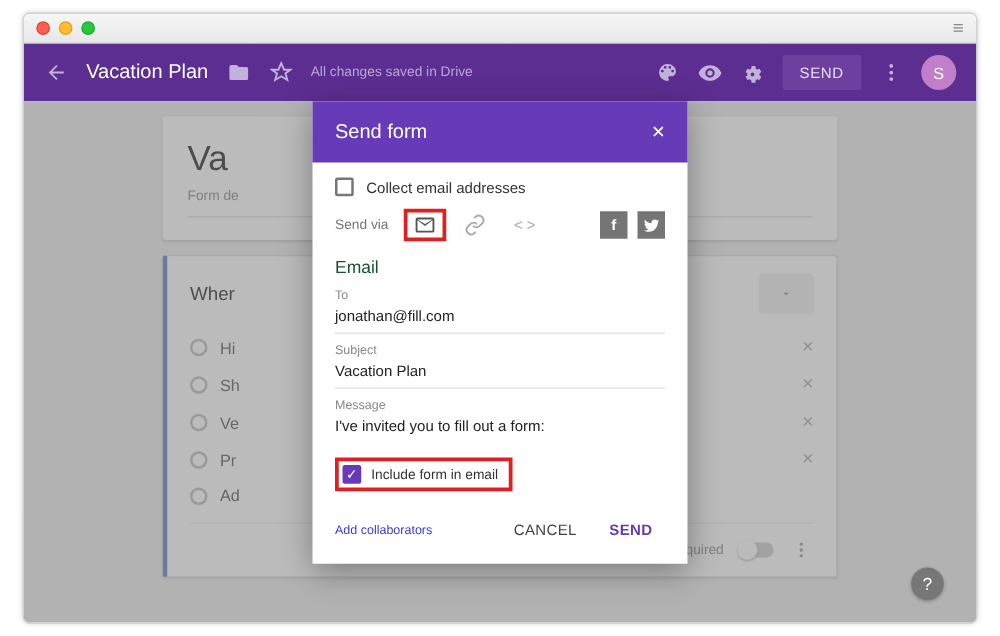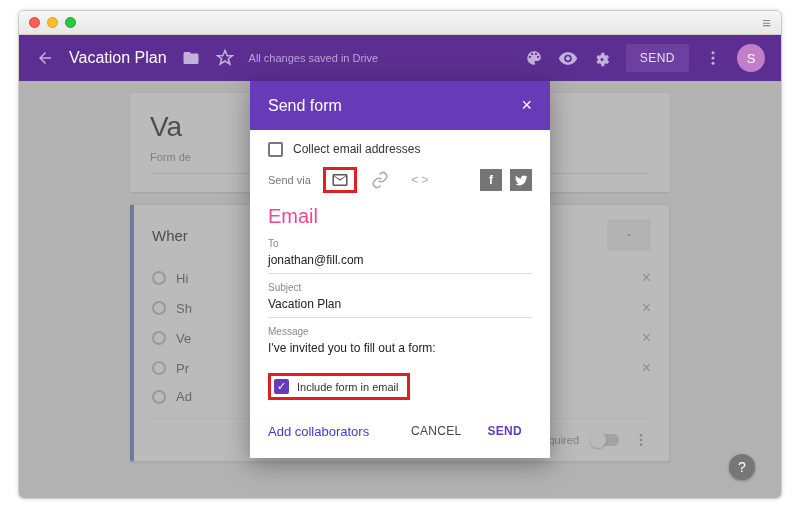--- a/index.html
+++ b/index.html
@@ -45,36 +45,36 @@
 .toggle::after{content:'';position:absolute;width:16px;height:16px;background:#fff;border-radius:50%;top:-2px;left:-1px;box-shadow:0 1px 2px rgba(0,0,0,.3);}
 
 
 .scrim{position:absolute;top:70px;left:0;right:0;bottom:0;background:rgba(120,120,120,0.5);}
 
 
 .dialog{position:absolute;top:70px;left:50%;transform:translateX(-50%);width:300px;background:#fff;box-shadow:0 6px 24px rgba(0,0,0,.35);}
 .dialog-header{background:#673ab7;color:#fff;padding:14px 18px;display:flex;align-items:center;font-size:16px;}
 .dialog-header .close{margin-left:auto;cursor:pointer;font-size:18px;}
 .dialog-body{padding:12px 18px 14px;}
-.checkrow{display:flex;align-items:flex-start;gap:10px;font-size:12px;color:#333;margin-bottom:10px;}
+.checkrow{display:flex;align-items:center;gap:10px;font-size:12px;color:#333;margin-bottom:10px;}
 .checkbox{width:15px;height:15px;border:2px solid #777;border-radius:2px;display:inline-flex;align-items:center;justify-content:center;}
 .checkbox.checked{background:#673ab7;border-color:#673ab7;color:#fff;font-size:11px;}
 .sendvia-row{display:flex;align-items:center;gap:6px;margin-bottom:12px;}
 .sendvia-label{font-size:11px;color:#777;margin-right:6px;}
 .via-tab{width:34px;height:26px;display:flex;align-items:center;justify-content:center;color:#888;cursor:pointer;}
 .via-tab.active{color:#333;}
 .red-hl{border:3px solid #e02020;}
 .social{margin-left:auto;display:flex;gap:8px;}
 .social-btn{width:22px;height:22px;background:#757575;color:#fff;display:flex;align-items:center;justify-content:center;font-size:12px;font-weight:bold;cursor:pointer;}
-.section-heading{font-size:20px;color:#ec4899;margin:6px 0 10px;}
+.section-heading{font-size:14px;color:#14532d;margin:6px 0 10px;}
 .field-label{font-size:10px;color:#888;margin-top:8px;}
 .field-value{font-size:12px;color:#222;padding:4px 0 6px;border-bottom:1px solid #ddd;}
 .include-row{margin-top:12px;display:inline-flex;align-items:center;gap:8px;font-size:11px;color:#333;padding:3px 8px 3px 3px;}
 .dialog-footer{display:flex;align-items:center;margin-top:18px;}
-.add-collab{color:#3a3ad6;font-size:13px;cursor:pointer;}
+.add-collab{color:#3a3ad6;font-size:10px;cursor:pointer;}
 .act-btn{margin-left:auto;background:none;border:none;font-size:12px;padding:6px 10px;cursor:pointer;letter-spacing:.3px;}
 .act-cancel{color:#444;}
 .act-send{color:#673ab7;font-weight:bold;margin-left:6px;}
 
 
 .help-fab{position:absolute;right:26px;bottom:18px;width:26px;height:26px;border-radius:50%;background:#777;color:#fff;display:flex;align-items:center;justify-content:center;font-size:14px;cursor:pointer;box-shadow:0 1px 3px rgba(0,0,0,.3);}
 </style>
 </head>
 <body>
 

